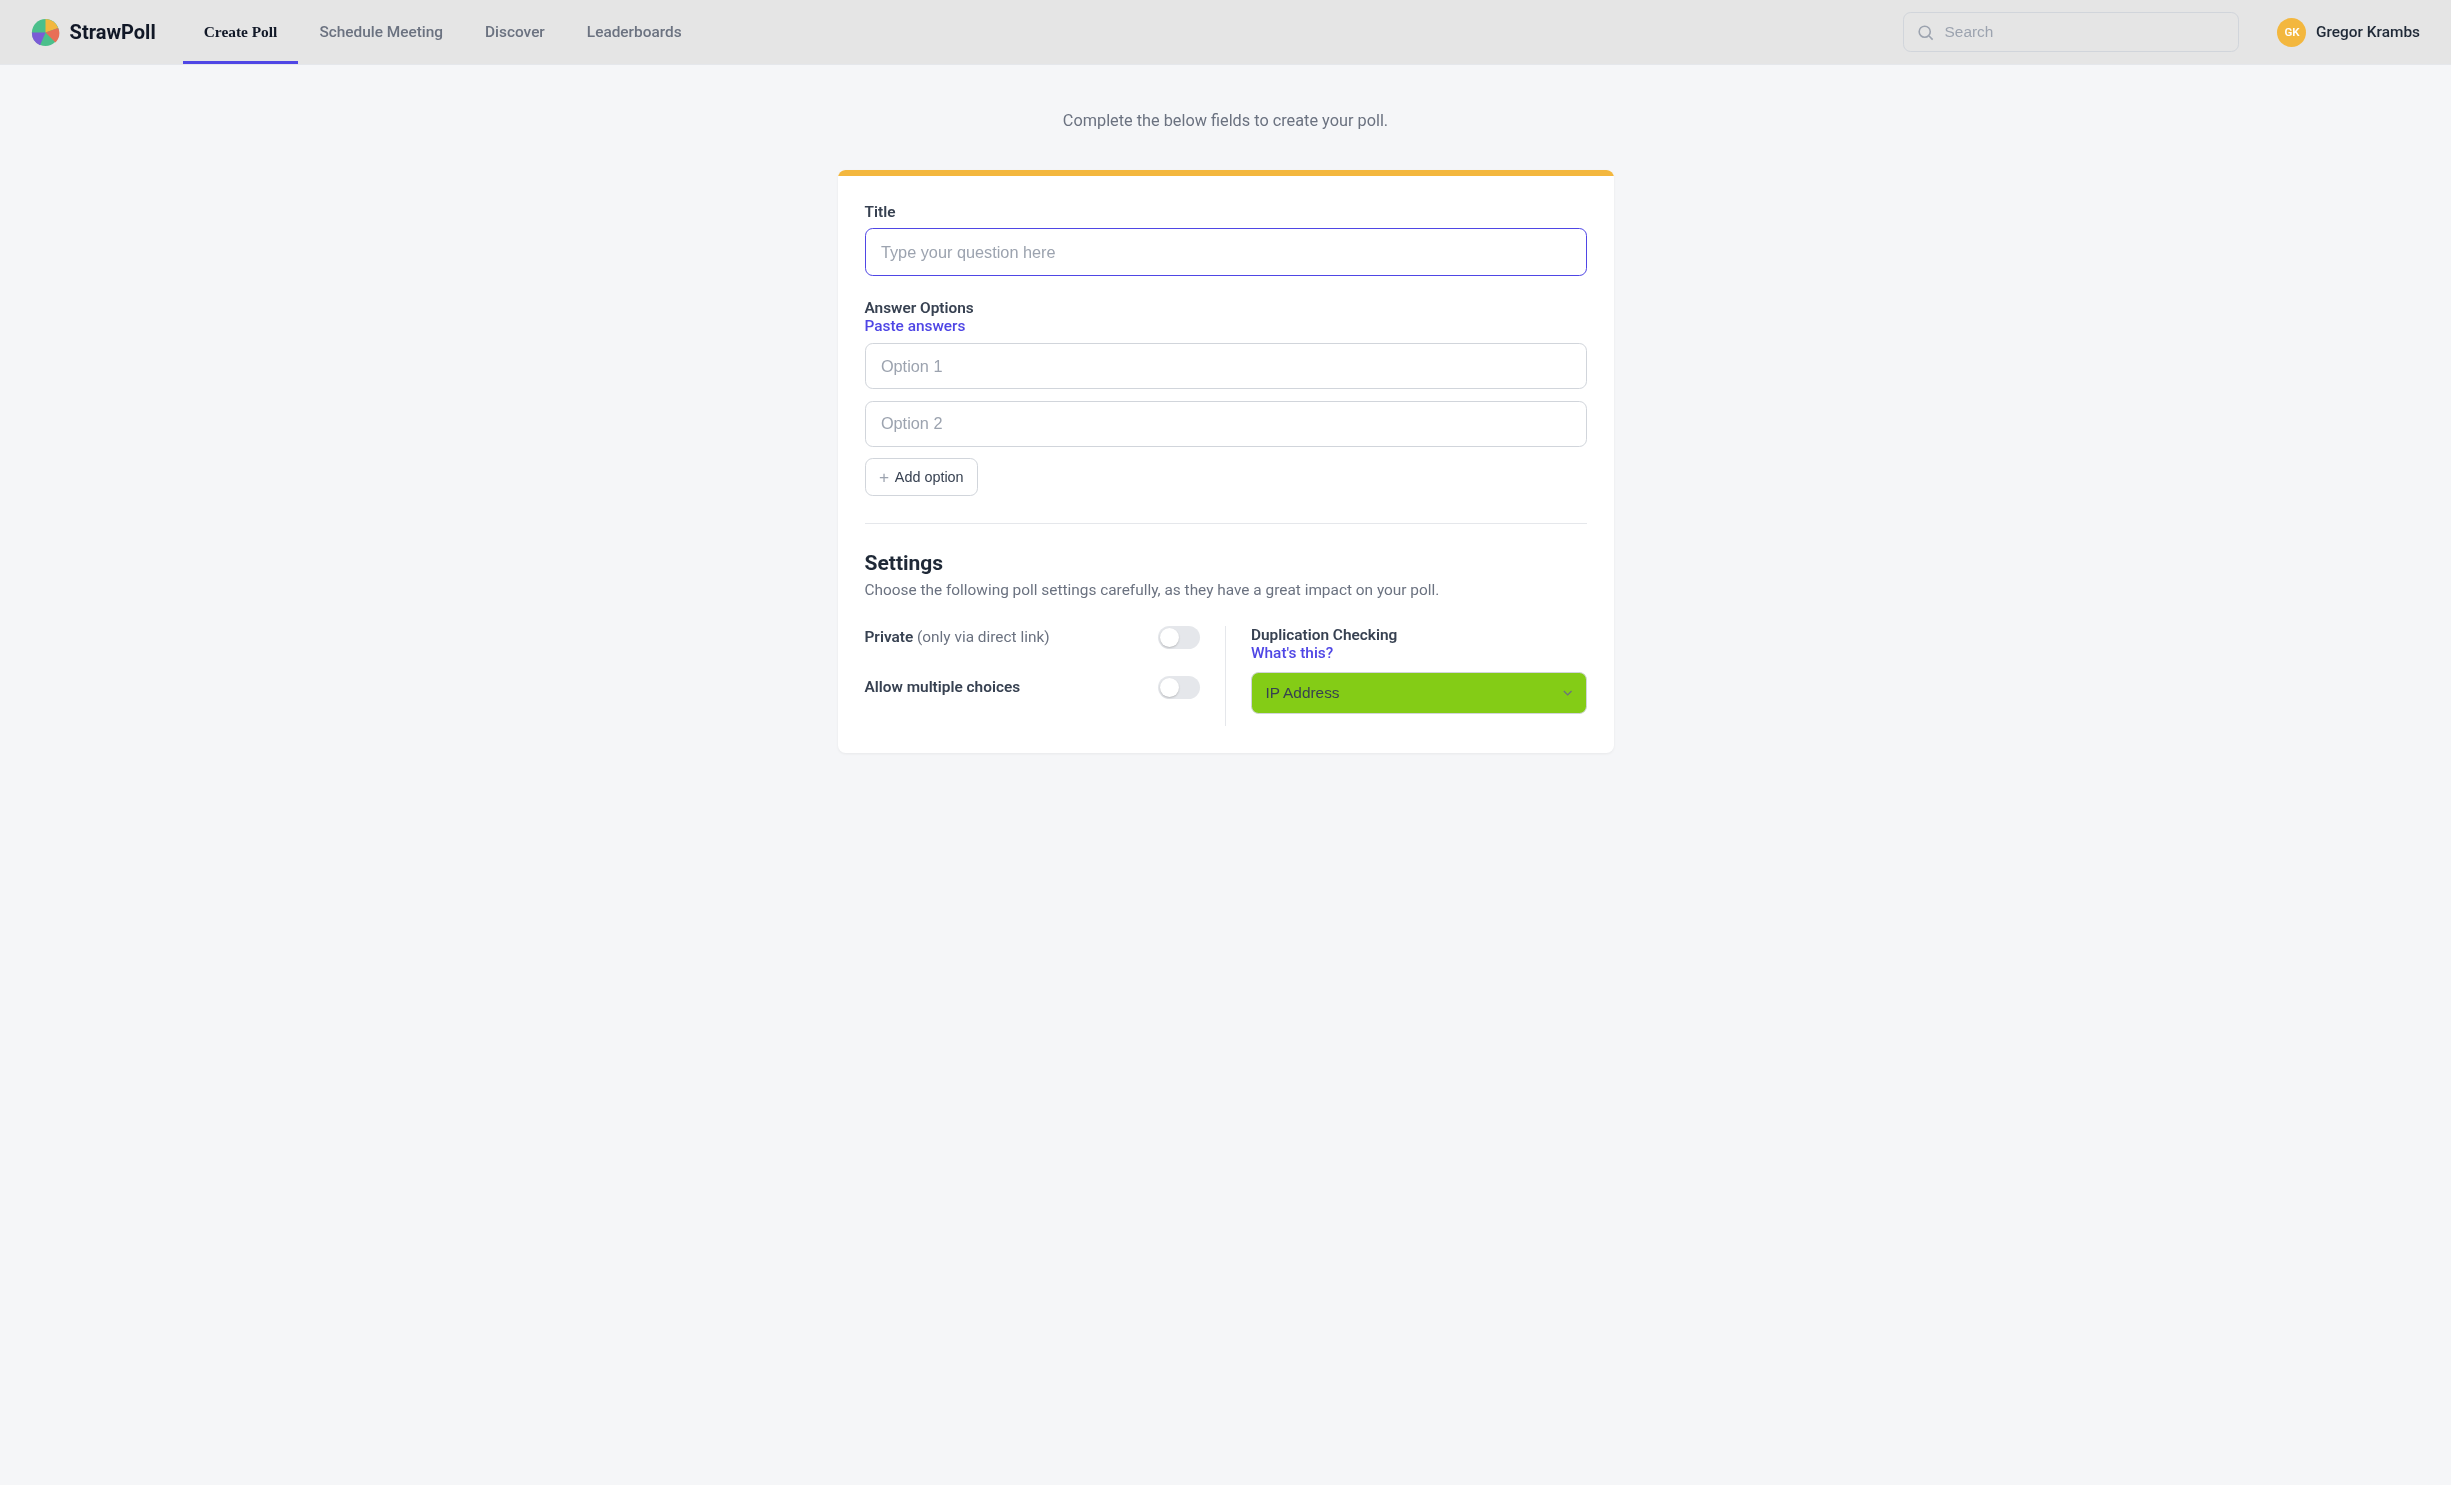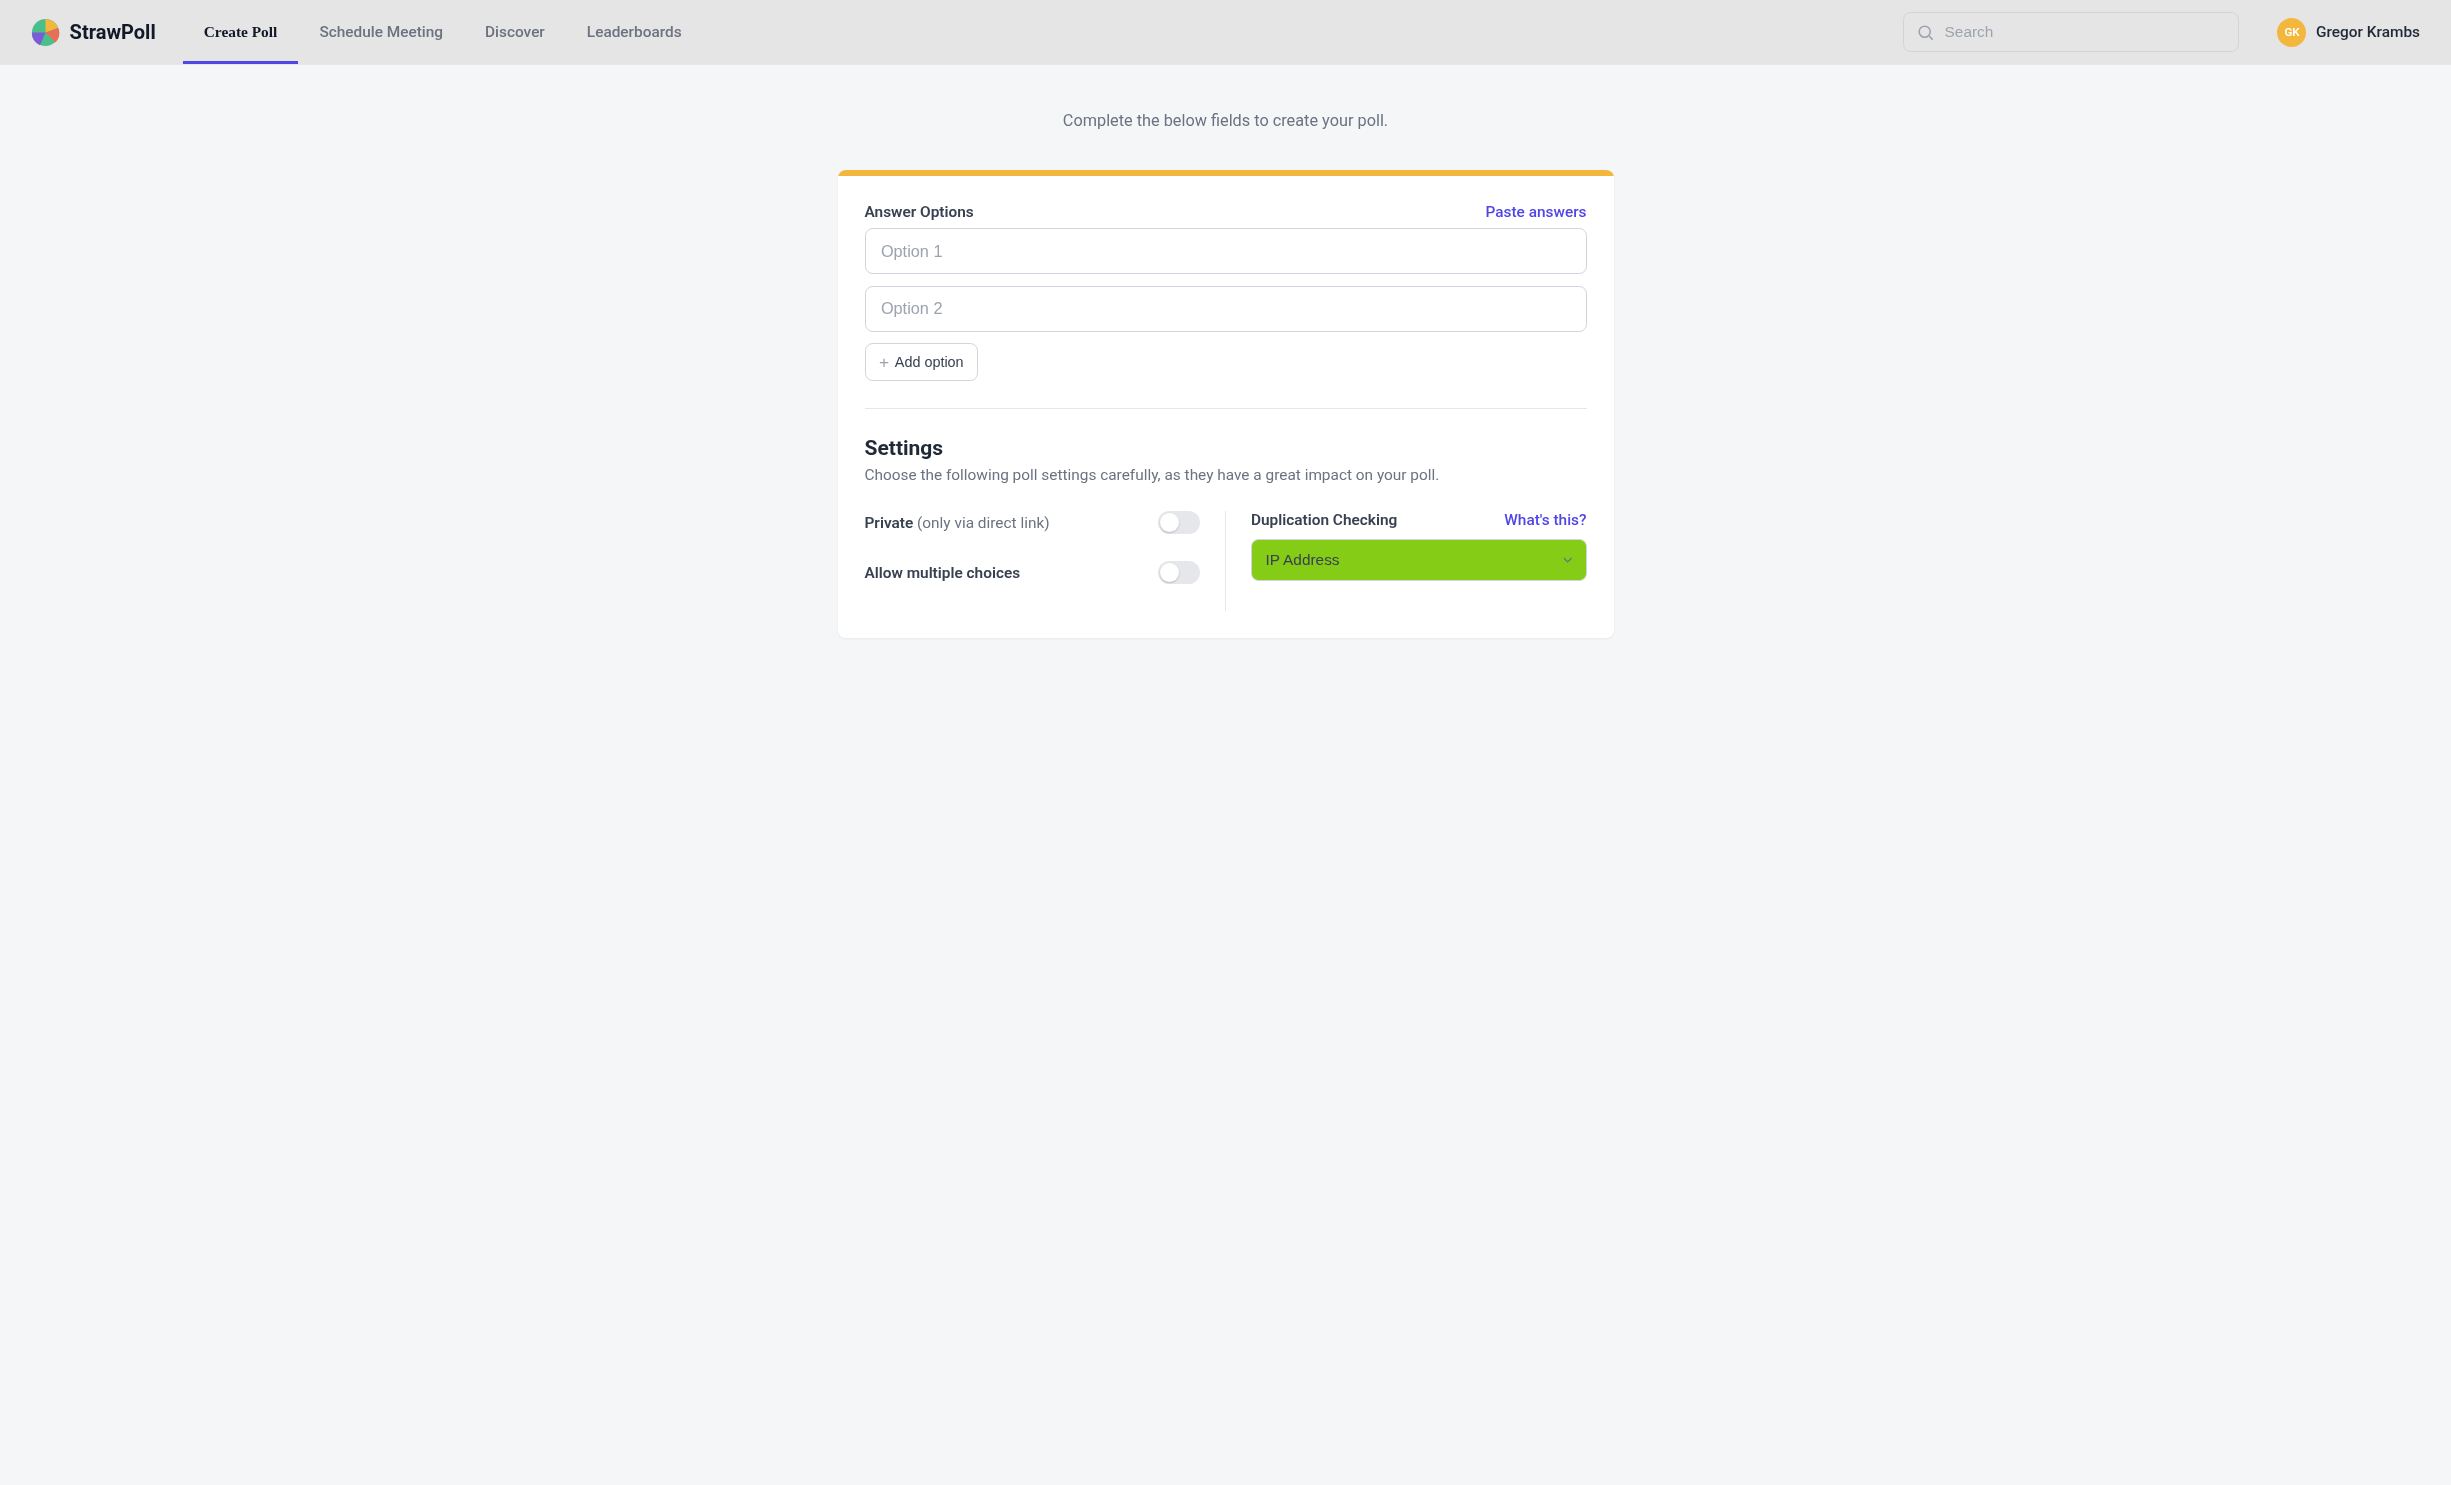--- a/index.html
+++ b/index.html
@@ -33,21 +33,21 @@
 .card-body { padding: 27px; }
 
 .label { font-size: 15.4px; font-weight: 600; color: #374151; margin-bottom: 7.7px; display: block; }
 .label .opt { font-weight: 400; color: #6b7280; }
 
 .title-input { width: 100%; height: 48px; border: 1.9px solid #4f46e5; border-radius: 7.7px; padding: 0 15.4px; font-size: 16.3px; color: #374151; outline: none; }
 .title-input::placeholder { color: #9ca3af; }
 
 .desc-input { width: 100%; height: 48px; border: 1px solid #d1d5db; border-radius: 7.7px; padding: 11.5px 15.4px; font-size: 15.4px; color: #374151; outline: none; resize: vertical; font-family: inherit; }
 
-.row-label { display: flex; justify-content: space-between; align-items: flex-start; margin-bottom: 7.7px; }
+.row-label { display: flex; justify-content: space-between; align-items: flex-start; margin-bottom: 7.7px; flex-direction: column; }
 .link { color: #4f46e5; font-size: 15.4px; cursor: pointer; font-weight: 500; }
 
 .option-input { width: 100%; height: 46px; border: 1px solid #d1d5db; border-radius: 7.7px; padding: 0 15.4px; font-size: 16.3px; color: #374151; outline: none; margin-bottom: 11.5px; }
 .option-input::placeholder { color: #9ca3af; }
 
 .add-btn { display: inline-flex; align-items: center; gap: 5.8px; height: 38px; padding: 0 13.4px; border: 1px solid #d1d5db; border-radius: 7.7px; background: #fff; font-size: 14.4px; font-weight: 500; color: #374151; cursor: pointer; }
 .add-btn .plus { color: #9ca3af; font-size: 17.3px; line-height: 1; }
 
 .divider { border-top: 1px solid #e5e7eb; margin: 27px 0; }
 
@@ -105,20 +105,24 @@
   </div>
 </header>
 
 <main class="main">
   <p class="page-sub">Complete the below fields to create your poll.</p>
 
   <div class="card">
     <div class="card-top"></div>
     <div class="card-body">
 
+      <div class="section-gap">
+        <label class="label">Title</label>
+        <input class="title-input" placeholder="Type your question here" style="">
+      </div>
 
 
       <div>
         <div class="row-label">
           <label class="label" style="margin-bottom:0">Answer Options</label>
           <span class="link">Paste answers</span>
         </div>
         <input class="option-input" placeholder="Option 1" style="">
         <input class="option-input" placeholder="Option 2" style="">
         <button class="add-btn">

